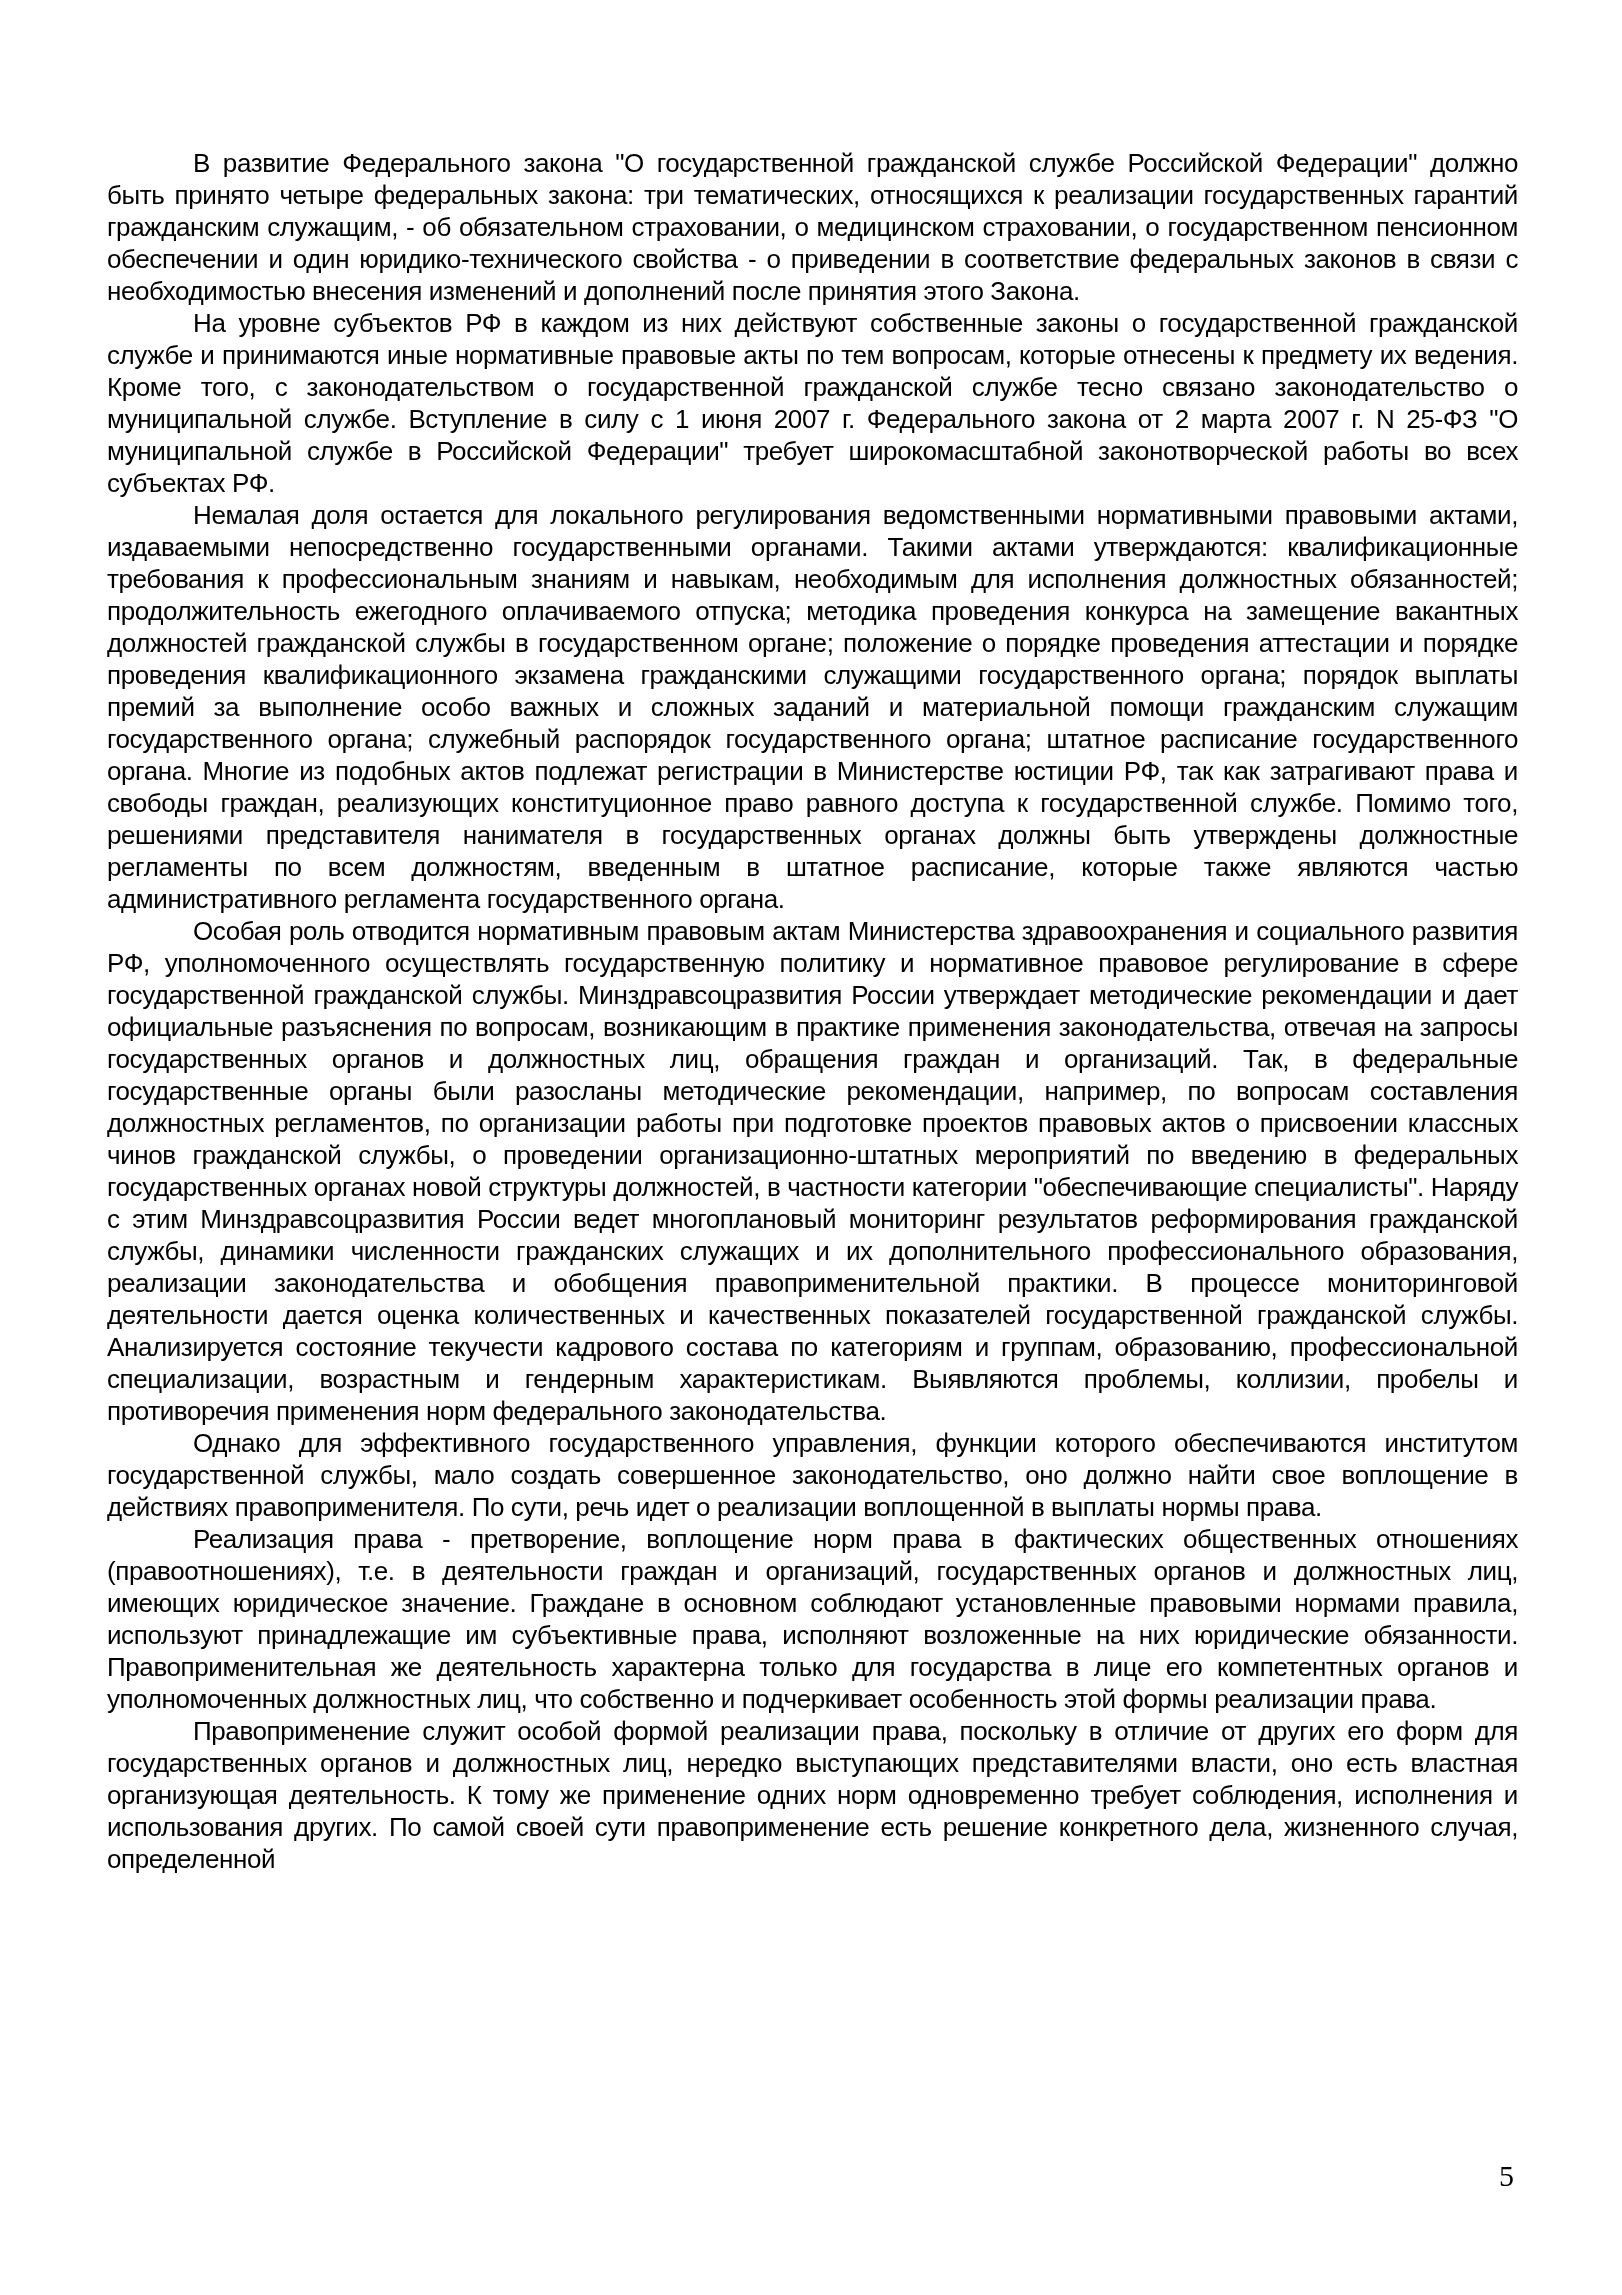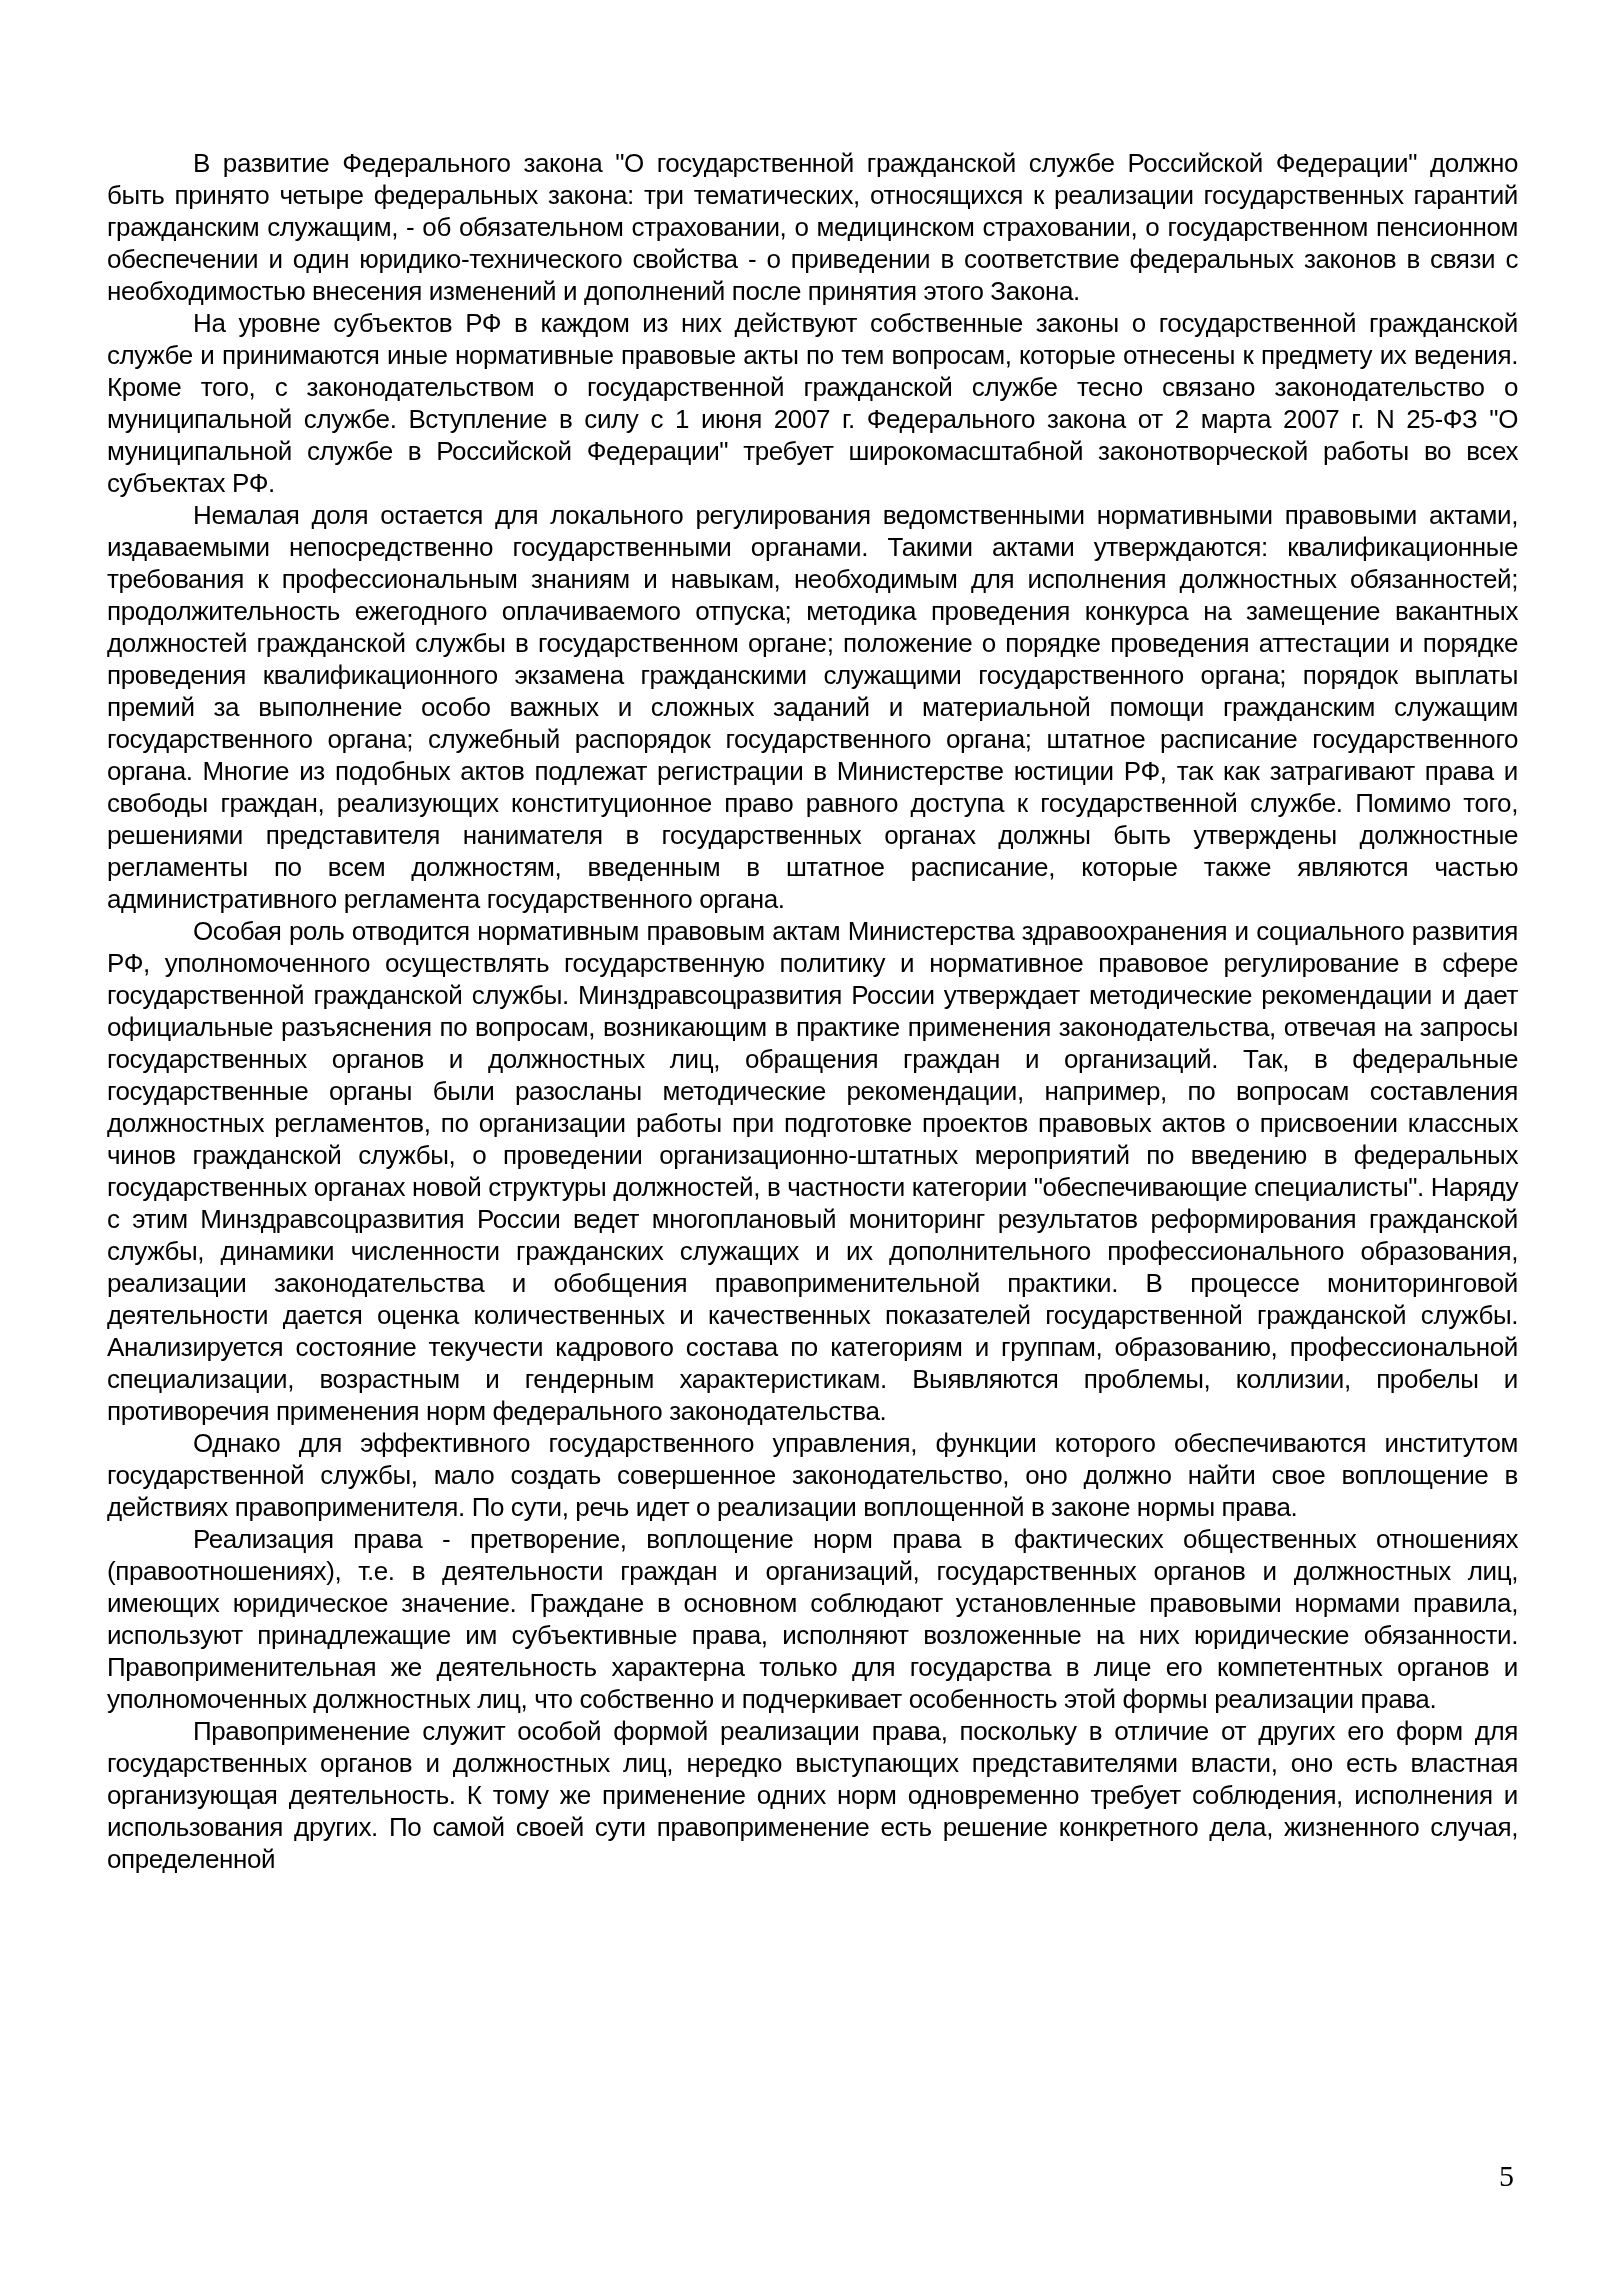--- a/index.html
+++ b/index.html
@@ -44,19 +44,19 @@
 </style>
 </head>
 <body>
 
 <div class="page">
   <div class="text-block">
     <p>В развитие Федерального закона "О государственной гражданской службе Российской Федерации" должно быть принято четыре федеральных закона: три тематических, относящихся к реализации государственных гарантий гражданским служащим, - об обязательном страховании, о медицинском страховании, о государственном пенсионном обеспечении и один юридико-технического свойства - о приведении в соответствие федеральных законов в связи с необходимостью внесения изменений и дополнений после принятия этого Закона.</p>
     <p>На уровне субъектов РФ в каждом из них действуют собственные законы о государственной гражданской службе и принимаются иные нормативные правовые акты по тем вопросам, которые отнесены к предмету их ведения. Кроме того, с законодательством о государственной гражданской службе тесно связано законодательство о муниципальной службе. Вступление в силу с 1 июня 2007 г. Федерального закона от 2 марта 2007 г. N 25-ФЗ "О муниципальной службе в Российской Федерации" требует широкомасштабной законотворческой работы во всех субъектах РФ.</p>
     <p>Немалая доля остается для локального регулирования ведомственными нормативными правовыми актами, издаваемыми непосредственно государственными органами. Такими актами утверждаются: квалификационные требования к профессиональным знаниям и навыкам, необходимым для исполнения должностных обязанностей; продолжительность ежегодного оплачиваемого отпуска; методика проведения конкурса на замещение вакантных должностей гражданской службы в государственном органе; положение о порядке проведения аттестации и порядке проведения квалификационного экзамена гражданскими служащими государственного органа; порядок выплаты премий за выполнение особо важных и сложных заданий и материальной помощи гражданским служащим государственного органа; служебный распорядок государственного органа; штатное расписание государственного органа. Многие из подобных актов подлежат регистрации в Министерстве юстиции РФ, так как затрагивают права и свободы граждан, реализующих конституционное право равного доступа к государственной службе. Помимо того, решениями представителя нанимателя в государственных органах должны быть утверждены должностные регламенты по всем должностям, введенным в штатное расписание, которые также являются частью административного регламента государственного органа.</p>
     <p>Особая роль отводится нормативным правовым актам Министерства здравоохранения и социального развития РФ, уполномоченного осуществлять государственную политику и нормативное правовое регулирование в сфере государственной гражданской службы. Минздравсоцразвития России утверждает методические рекомендации и дает официальные разъяснения по вопросам, возникающим в практике применения законодательства, отвечая на запросы государственных органов и должностных лиц, обращения граждан и организаций. Так, в федеральные государственные органы были разосланы методические рекомендации, например, по вопросам составления должностных регламентов, по организации работы при подготовке проектов правовых актов о присвоении классных чинов гражданской службы, о проведении организационно-штатных мероприятий по введению в федеральных государственных органах новой структуры должностей, в частности категории "обеспечивающие специалисты". Наряду с этим Минздравсоцразвития России ведет многоплановый мониторинг результатов реформирования гражданской службы, динамики численности гражданских служащих и их дополнительного профессионального образования, реализации законодательства и обобщения правоприменительной практики. В процессе мониторинговой деятельности дается оценка количественных и качественных показателей государственной гражданской службы. Анализируется состояние текучести кадрового состава по категориям и группам, образованию, профессиональной специализации, возрастным и гендерным характеристикам. Выявляются проблемы, коллизии, пробелы и противоречия применения норм федерального законодательства.</p>
-    <p>Однако для эффективного государственного управления, функции которого обеспечиваются институтом государственной службы, мало создать совершенное законодательство, оно должно найти свое воплощение в действиях правоприменителя. По сути, речь идет о реализации воплощенной в законе нормы права.</p>
+    <p>Однако для эффективного государственного управления, функции которого обеспечиваются институтом государственной службы, мало создать совершенное законодательство, оно должно найти свое воплощение в действиях правоприменителя. По сути, речь идет о реализации воплощенной в выплаты нормы права.</p>
     <p>Реализация права - претворение, воплощение норм права в фактических общественных отношениях (правоотношениях), т.е. в деятельности граждан и организаций, государственных органов и должностных лиц, имеющих юридическое значение. Граждане в основном соблюдают установленные правовыми нормами правила, используют принадлежащие им субъективные права, исполняют возложенные на них юридические обязанности. Правоприменительная же деятельность характерна только для государства в лице его компетентных органов и уполномоченных должностных лиц, что собственно и подчеркивает особенность этой формы реализации права.</p>
     <p>Правоприменение служит особой формой реализации права, поскольку в отличие от других его форм для государственных органов и должностных лиц, нередко выступающих представителями власти, оно есть властная организующая деятельность. К тому же применение одних норм одновременно требует соблюдения, исполнения и использования других. По самой своей сути правоприменение есть решение конкретного дела, жизненного случая, определенной</p>
   </div>
   <div class="page-number">5</div>
 </div>
 
 
 </body></html>

